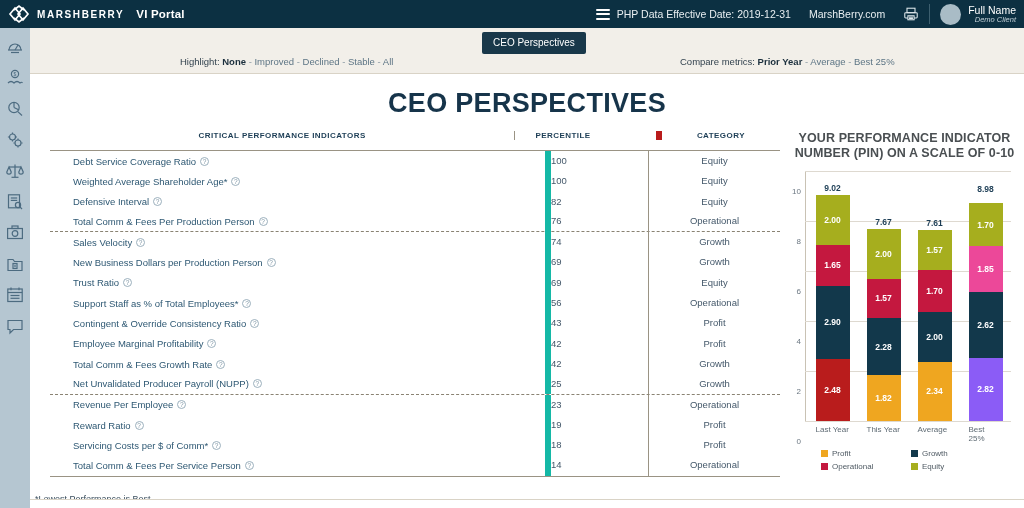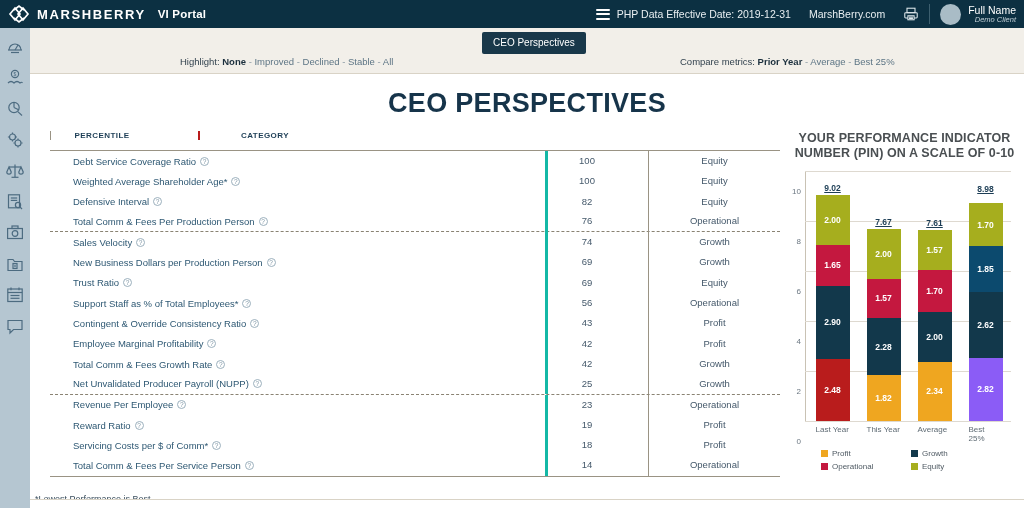--- a/index.html
+++ b/index.html
@@ -10,21 +10,21 @@
   }
   #app { position: relative; width: 1024px; height: 508px; background: #fff; }
 
   
   .topbar {
     position: absolute; left: 0; top: 0; width: 1024px; height: 28px;
     background: #0c3042; display: flex; align-items: center;
   }
   .logo-mark { width: 26px; height: 20px; margin-left: 6px; flex: 0 0 auto; }
   .brand-name {
-    color: #fff; font-size: 13px; letter-spacing: 1.6px;
+    color: #fff; font-size: 10px; letter-spacing: 1.6px;
     font-weight: bold; margin-left: 5px;
   }
   .portal-name {
     color: #fff; font-size: 11.5px; font-weight: bold;
     margin-left: 12px; letter-spacing: .2px;
   }
   .topbar-right {
     margin-left: auto; display: flex; align-items: center; height: 28px;
     padding-right: 8px; gap: 0px;
   }
@@ -84,32 +84,32 @@
 
   
   .kpi-table { position: absolute; left: 20px; top: 0; width: 730px; }
   .kpi-head { display: flex; height: 16px; align-items: flex-start; }
   .th {
     font-size: 8px; font-weight: bold; color: #1c3d55;
     letter-spacing: .45px; text-align: center;
   }
   .col-kpi { width: 495px; }
   .col-pct { width: 103px; border-left: 1px solid #9a9384; }
-  .col-cat { width: 132px; border-left: 2px solid #b91c1c; margin-left: 45px; }
+  .col-cat { width: 132px; border-left: 6px solid #b91c1c; margin-left: 45px; }
   .head-rule { height: 1px; background: #9a9384; margin-top: 3px; width: 730px; }
   .kpi-rows { position: relative; }
   .kpi-row { display: flex; height: 20.3px; align-items: center; }
   .cell-kpi {
     width: 495px; font-size: 9.5px; color: #2e5873;
     padding-left: 23px; display: flex; align-items: center; gap: 4px;
   }
   .cell-pct {
     width: 103px; font-size: 9.5px; color: #44586a;
-    text-align: center; padding-right: 22px;
-    border-left: 3px solid #14b8a6; height: 20.3px; line-height: 20.3px;
+    text-align: left; padding-right: 22px;
+    border-left: 6px solid #14b8a6; height: 20.3px; line-height: 20.3px;
   }
   .cell-cat {
     width: 132px; font-size: 9.5px; color: #44586a; text-align: center;
     border-left: 1px solid #9a9384; height: 20.3px; line-height: 20.3px;
   }
   .qmark {
     display: inline-block; width: 9px; height: 9px; border-radius: 50%;
     border: 1px solid #9bb0bd; color: #7f96a5; font-size: 6.5px;
     text-align: center; line-height: 8px; cursor: pointer; flex: 0 0 auto;
   }
@@ -143,21 +143,21 @@
   }
   .axis-v { position: absolute; left: 20px; top: 0; width: 1px; height: 250px; background: #c9c2b4; }
   .bars {
     position: absolute; left: 22px; top: 0; width: 204px; height: 250px;
     display: flex; align-items: flex-end; justify-content: space-around;
   }
   .bar-wrap { width: 34px; position: relative; height: 250px;
     display: flex; flex-direction: column; justify-content: flex-end; }
   .bar-total {
     position: absolute; width: 100%; text-align: center;
-    font-size: 8.5px; font-weight: bold; color: #1c3d55; text-decoration: underline;
+    font-size: 8.5px; font-weight: bold; color: #1c3d55;
   }
   .seg { width: 100%; display: flex; align-items: center; justify-content: center;
     font-size: 8.5px; font-weight: bold; color: #fff; }
   .x-labels {
     position: absolute; left: 22px; top: 254px; width: 204px;
     display: flex; justify-content: space-around;
   }
   .x-label { width: 34px; text-align: left; font-size: 8px; color: #5f6b74; }
   .legend {
     position: absolute; left: 36px; top: 278px; width: 180px;
@@ -327,20 +327,21 @@
         </div>
       </div>
     </div>
 
     <div class="page-title">CEO PERSPECTIVES</div>
 
     <div class="main-area">
 
       <div class="kpi-table">
         <div class="kpi-head">
+          <div class="th col-kpi">CRITICAL PERFORMANCE INDICATORS</div>
           <div class="th col-pct">PERCENTILE</div>
           <div class="th col-cat">CATEGORY</div>
         </div>
         <div class="head-rule"></div>
         <div class="kpi-rows" id="kpi-rows">
             <div class="kpi-row">
               <div class="cell-kpi">
                 <span>Debt Service Coverage Ratio</span>
                 <span class="qmark">?</span>
               </div>
@@ -512,21 +513,21 @@
               <div class="bar-wrap">
                 <div class="bar-total" style="bottom: 192.25px;">7.61</div>
                 <div class="seg" style="height: 39.25px; background: rgb(166, 174, 30);">1.57</div>
                 <div class="seg" style="height: 42.5px; background: rgb(196, 24, 63);">1.70</div>
                 <div class="seg" style="height: 50px; background: rgb(18, 56, 75);">2.00</div>
                 <div class="seg" style="height: 58.5px; background: rgb(239, 166, 32);">2.34</div>
               </div>
               <div class="bar-wrap">
                 <div class="bar-total" style="bottom: 226.75px;">8.98</div>
                 <div class="seg" style="height: 42.5px; background: rgb(166, 174, 30);">1.70</div>
-                <div class="seg" style="height: 46.25px; background: #0c4a6e;">1.85</div>
+                <div class="seg" style="height: 46.25px; background: #ec4899;">1.85</div>
                 <div class="seg" style="height: 65.5px; background: rgb(18, 56, 75);">2.62</div>
                 <div class="seg" style="height: 63px; background: #8b5cf6;">2.82</div>
               </div>
             </div>
           <div class="x-labels" id="x-labels">
               <div class="x-label">Last Year</div>
               <div class="x-label">This Year</div>
               <div class="x-label">Average</div>
               <div class="x-label">Best 25%</div>
             </div>

